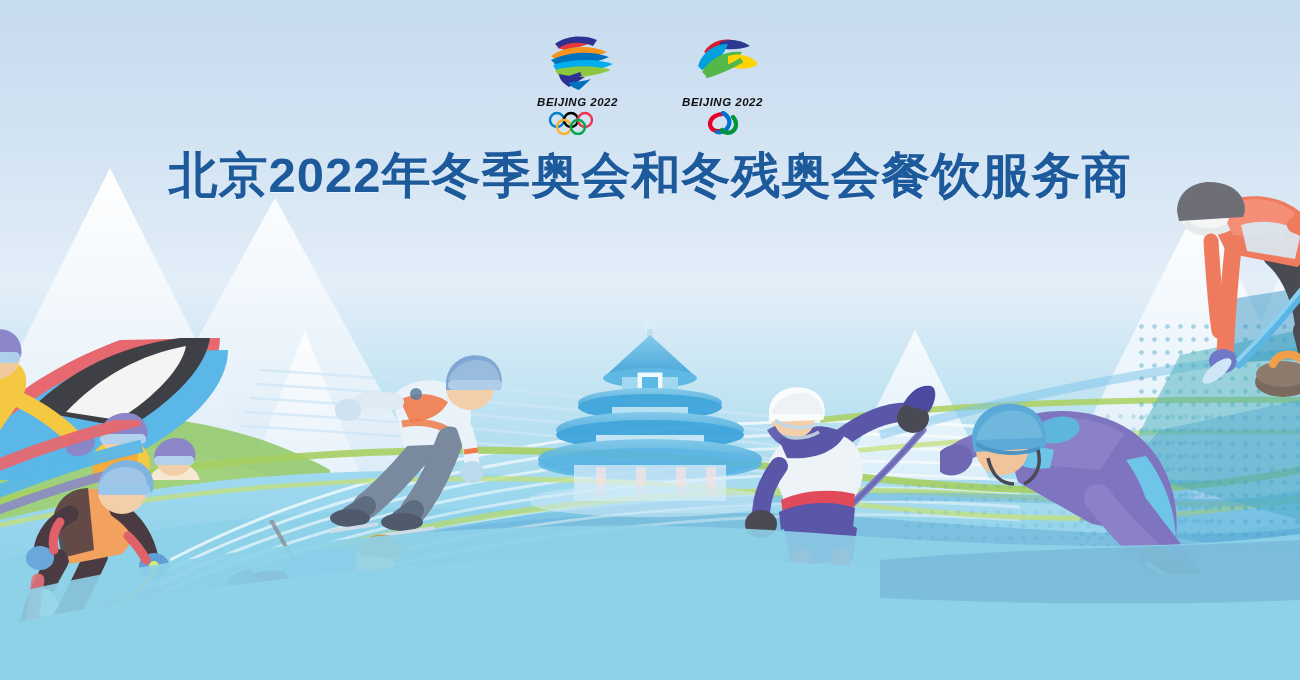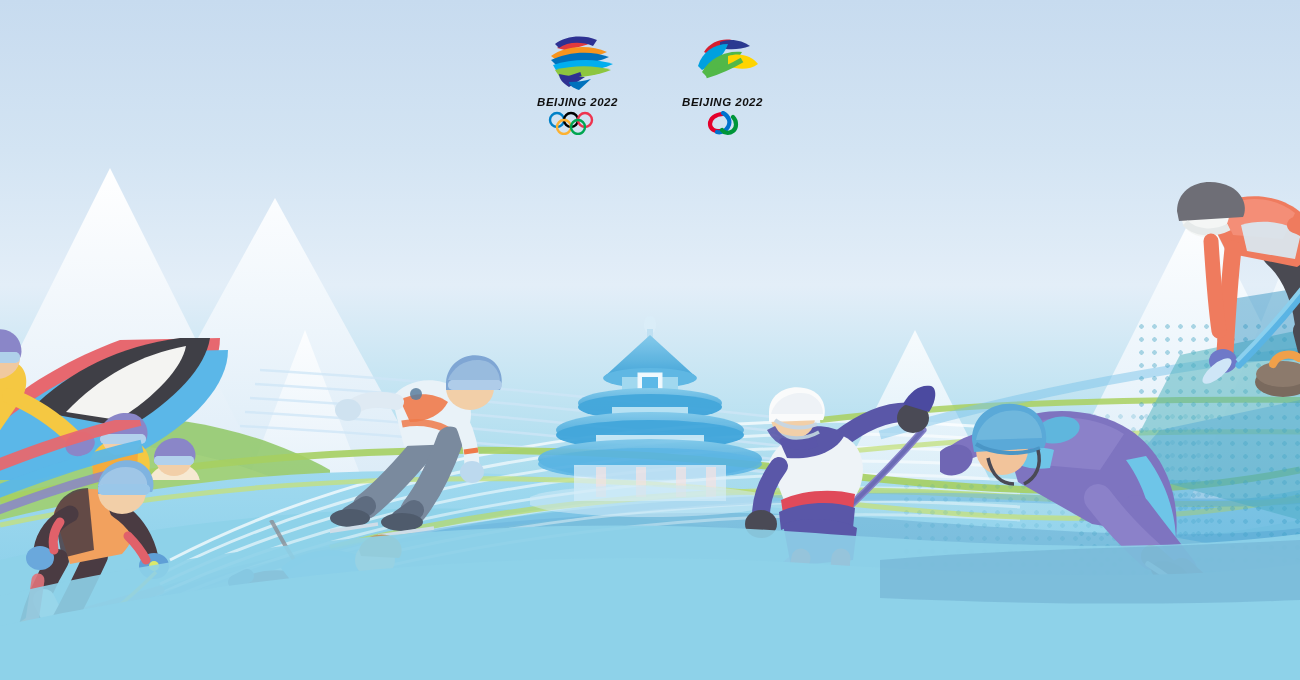--- a/index.html
+++ b/index.html
@@ -508,14 +508,15 @@
       </svg>
       <div class="emblem-word">BEIJING 2022</div>
       <svg class="agitos" width="64" height="24" viewBox="0 0 64 24" style="display:block;margin:3px auto 0">
         <path d="M32,3 C24,3 19,8 19,13 C19,18 24,21 29,20" fill="none" stroke="#e4002b" stroke-width="4.2" stroke-linecap="round"></path>
         <path d="M32,2 C38,5 40,11 37,16 C35,20 30,22 26,21" fill="none" stroke="#0072ce" stroke-width="4.2" stroke-linecap="round"></path>
         <path d="M42,6 C46,10 46,17 42,20 C38,23 33,22 31,19" fill="none" stroke="#009639" stroke-width="4.2" stroke-linecap="round"></path>
       </svg>
     </div>
   </div>
 
+  <div id="title">北京2022年冬季奥会和冬残奥会餐饮服务商</div>
 
 </div>
 
 </body></html>

